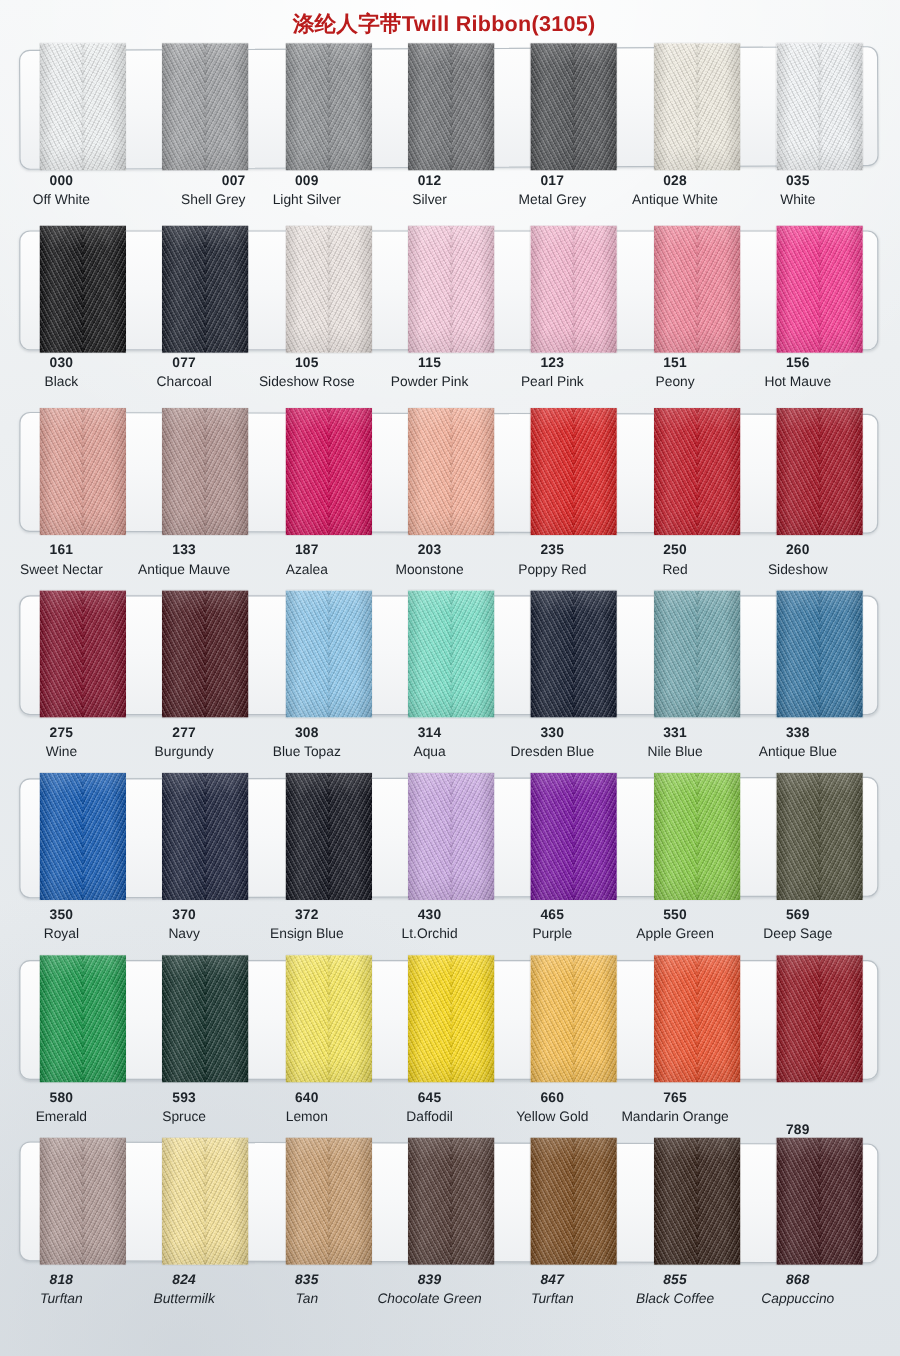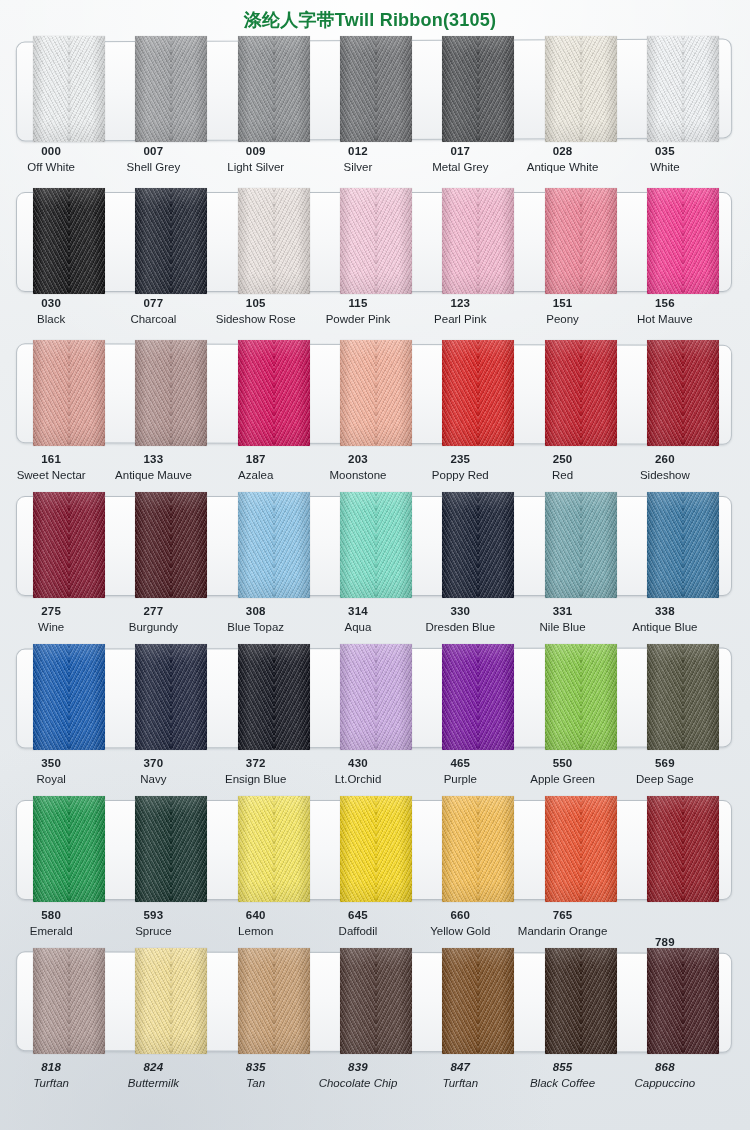--- a/index.html
+++ b/index.html
@@ -26,21 +26,21 @@
   }
 
   #card-title {
     position: absolute;
     top: 8px;
     left: 0;
     width: 740px;
     text-align: center;
     font-size: 18px;
     font-weight: bold;
-    color: #15803d;
+    color: #b91c1c;
     letter-spacing: 0.2px;
     text-shadow: 0 1px 0 rgba(255,255,255,0.6);
   }
 
   #rows {
     position: absolute;
     top: 36px;
     left: 0;
     width: 750px;
   }
@@ -170,21 +170,21 @@
 
 <div id="card-title">涤纶人字带Twill Ribbon(3105)</div>
 
 <div id="rows">
     <div class="swatch-row">
       <div class="row-card"></div>
       <div class="label" style="left: 0px; width: 102.286px;">
         <span class="code">000</span>
         <span class="name">Off White</span>
       </div>
-      <div class="label" style="left: 102.286px; width: 102.286px;">
+      <div class="label" style="left: 102.286px; width: 102.286px; text-align: right;">
         <span class="code">007</span>
         <span class="name">Shell Grey</span>
       </div>
       <div class="label" style="left: 204.571px; width: 102.286px;">
         <span class="code">009</span>
         <span class="name">Light Silver</span>
       </div>
       <div class="label" style="left: 306.857px; width: 102.286px;">
         <span class="code">012</span>
         <span class="name">Silver</span>
@@ -714,21 +714,21 @@
       <div class="label" style="left: 102.286px; width: 102.286px;">
         <span class="code">824</span>
         <span class="name">Buttermilk</span>
       </div>
       <div class="label" style="left: 204.571px; width: 102.286px;">
         <span class="code">835</span>
         <span class="name">Tan</span>
       </div>
       <div class="label" style="left: 306.857px; width: 102.286px;">
         <span class="code">839</span>
-        <span class="name">Chocolate Chip</span>
+        <span class="name">Chocolate Green</span>
       </div>
       <div class="label" style="left: 409.143px; width: 102.286px;">
         <span class="code">847</span>
         <span class="name">Turftan</span>
       </div>
       <div class="label" style="left: 511.429px; width: 102.286px;">
         <span class="code">855</span>
         <span class="name">Black Coffee</span>
       </div>
       <div class="label" style="left: 613.714px; width: 102.286px;">

